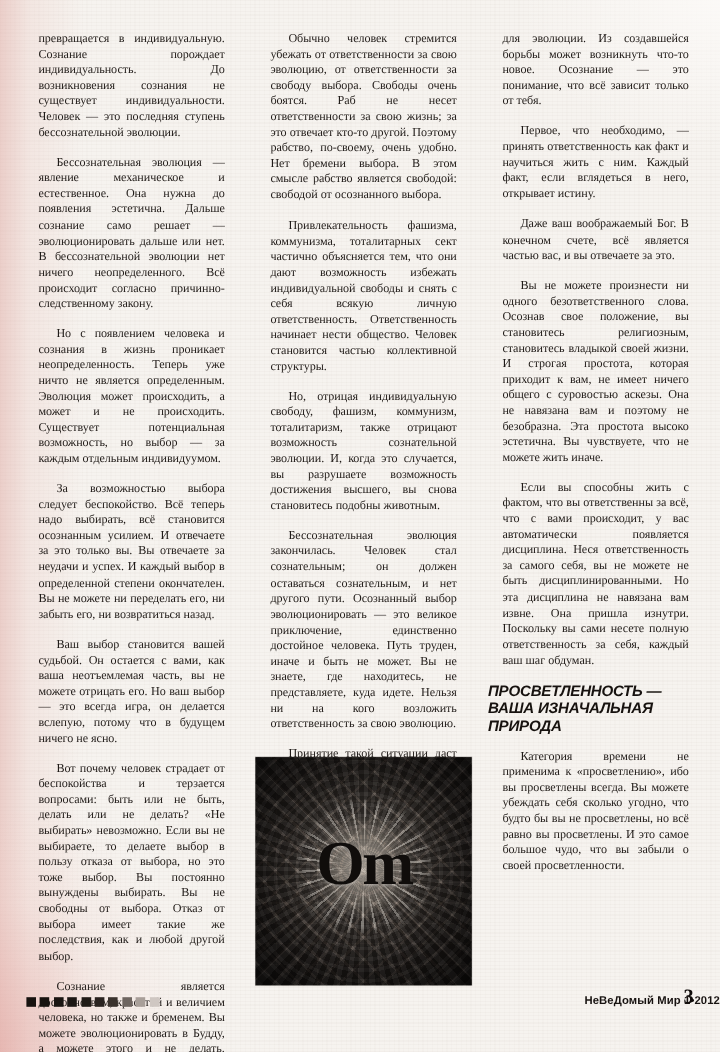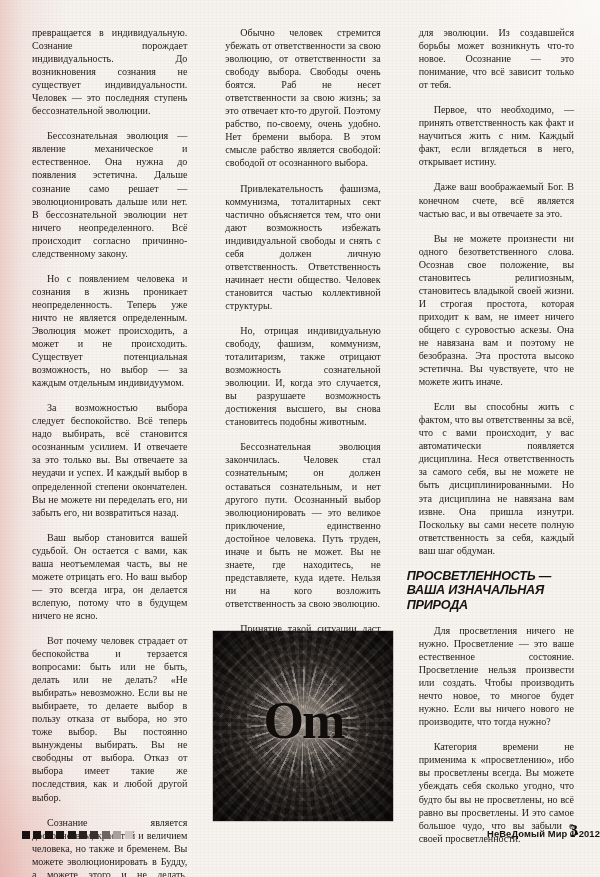--- a/index.html
+++ b/index.html
@@ -232,21 +232,21 @@
       <p>Бессознательная эволюция — явление механическое и естественное. Она нужна до появления эстетична. Дальше сознание само решает — эволюционировать дальше или нет. В бессознательной эволюции нет ничего неопределенного. Всё происходит согласно причинно-следственному закону.</p>
       <p>Но с появлением человека и сознания в жизнь проникает неопределенность. Теперь уже ничто не является определенным. Эволюция может происходить, а может и не происходить. Существует потенциальная возможность, но выбор — за каждым отдельным индивидуумом.</p>
       <p>За возможностью выбора следует беспокойство. Всё теперь надо выбирать, всё становится осознанным усилием. И отвечаете за это только вы. Вы отвечаете за неудачи и успех. И каждый выбор в определенной степени окончателен. Вы не можете ни переделать его, ни забыть его, ни возвратиться назад.</p>
       <p>Ваш выбор становится вашей судьбой. Он остается с вами, как ваша неотъемлемая часть, вы не можете отрицать его. Но ваш выбор — это всегда игра, он делается вслепую, потому что в будущем ничего не ясно.</p>
       <p>Вот почему человек страдает от беспокойства и терзается вопросами: быть или не быть, делать или не делать? «Не выбирать» невозможно. Если вы не выбираете, то делаете выбор в пользу отказа от выбора, но это тоже выбор. Вы постоянно вынуждены выбирать. Вы не свободны от выбора. Отказ от выбора имеет такие же последствия, как и любой другой выбор.</p>
       <p>Сознание является достоинством, красотой и величием человека, но также и бременем. Вы можете эволюционировать в Будду, а можете этого и не делать. Выбираете вы сами. Поэтому для обозначения осознанного индивидуального усилия в сторону эволюции больше подходит слово «революция». Теперь вы ответственны за свою эволюцию.</p>
     </div>
 
     <div class="col">
       <p>Обычно человек стремится убежать от ответственности за свою эволюцию, от ответственности за свободу выбора. Свободы очень боятся. Раб не несет ответственности за свою жизнь; за это отвечает кто-то другой. Поэтому рабство, по-своему, очень удобно. Нет бремени выбора. В этом смысле рабство является свободой: свободой от осознанного выбора.</p>
-      <p>Привлекательность фашизма, коммунизма, тоталитарных сект частично объясняется тем, что они дают возможность избежать индивидуальной свободы и снять с себя должен личную ответственность. Ответственность начинает нести общество. Человек становится частью коллективной структуры.</p>
+      <p>Привлекательность фашизма, коммунизма, тоталитарных сект частично объясняется тем, что они дают возможность избежать индивидуальной свободы и снять с себя всякую личную ответственность. Ответственность начинает нести общество. Человек становится частью коллективной структуры.</p>
       <p>Но, отрицая индивидуальную свободу, фашизм, коммунизм, тоталитаризм, также отрицают возможность сознательной эволюции. И, когда это случается, вы разрушаете возможность достижения высшего, вы снова становитесь подобны животным.</p>
       <p>Бессознательная эволюция закончилась. Человек стал сознательным; он должен оставаться сознательным, и нет другого пути. Осознанный выбор эволюционировать — это великое приключение, единственно достойное человека. Путь труден, иначе и быть не может. Вы не знаете, где находитесь, не представляете, куда идете. Нельзя ни на кого возложить ответственность за свою эволюцию.</p>
       <p>Принятие такой ситуации даст вам силу. Когда вы поймете, что ответственны только вы, становится невозможным побег в бессознательное. Убегать глупо. Ибо ответственность — прекрасная возможность</p>
 
       <div class="om-figure">
         <div class="om-bg"></div>
         <div class="om-pattern"></div>
         <div class="om-lattice"></div>
         <div class="om-star"></div>
         <div class="om-glow"></div>
@@ -257,21 +257,20 @@
 
     <div class="col">
       <p class="noindent">для эволюции. Из создавшейся борьбы может возникнуть что-то новое. Осознание — это понимание, что всё зависит только от тебя.</p>
       <p>Первое, что необходимо, — принять ответственность как факт и научиться жить с ним. Каждый факт, если вглядеться в него, открывает истину.</p>
       <p>Даже ваш воображаемый Бог. В конечном счете, всё является частью вас, и вы отвечаете за это.</p>
       <p>Вы не можете произнести ни одного безответственного слова. Осознав свое положение, вы становитесь религиозным, становитесь владыкой своей жизни. И строгая простота, которая приходит к вам, не имеет ничего общего с суровостью аскезы. Она не навязана вам и поэтому не безобразна. Эта простота высоко эстетична. Вы чувствуете, что не можете жить иначе.</p>
       <p>Если вы способны жить с фактом, что вы ответственны за всё, что с вами происходит, у вас автоматически появляется дисциплина. Неся ответственность за самого себя, вы не можете не быть дисциплинированными. Но эта дисциплина не навязана вам извне. Она пришла изнутри. Поскольку вы сами несете полную ответственность за себя, каждый ваш шаг обдуман.</p>
 
       <h2 class="section-head">ПРОСВЕТЛЕННОСТЬ — ВАША ИЗНАЧАЛЬНАЯ ПРИРОДА</h2>
 
-      <p>Для просветления ничего не нужно. Просветление — это ваше естественное состояние. Просветление нельзя произвести или создать. Чтобы производить нечто новое, то многое будет нужно. Если вы ничего нового не производите, что тогда нужно?</p>
       <p>Категория времени не применима к «просветлению», ибо вы просветлены всегда. Вы можете убеждать себя сколько угодно, что будто бы вы не просветлены, но всё равно вы просветлены. И это самое большое чудо, что вы забыли о своей просветленности.</p>
     </div>
 
   </div>
 
   <div class="footer">
     <div class="footer-squares" id="footer-squares">
         <i style="background: rgb(23, 18, 15);"></i>
         <i style="background: rgb(24, 19, 16);"></i>
         <i style="background: rgb(26, 21, 18);"></i>

